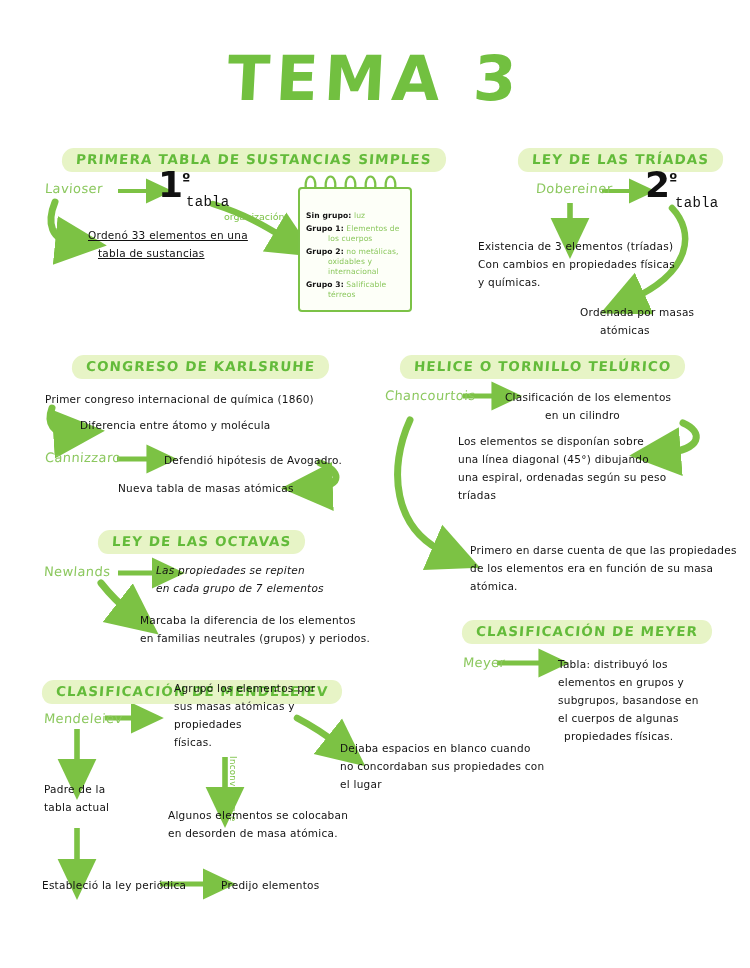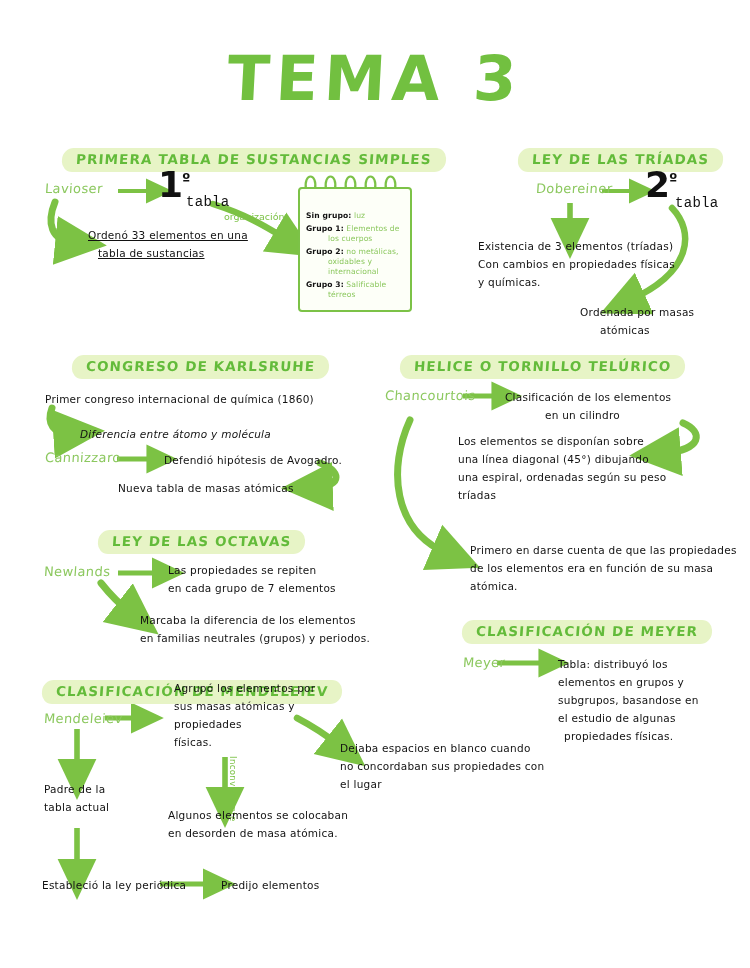--- a/index.html
+++ b/index.html
@@ -273,21 +273,21 @@
   </div>
   <div class="node body-text" style="left:568px; top:303px; width:170px;margin-left:12px;">
     <div>Ordenada por masas</div>
     <div style="padding-left:20px;">atómicas</div>
   </div>
 
   <div class="node" style="left:72px; top:355px;">
     <span class="section-head">CONGRESO DE KARLSRUHE</span>
   </div>
   <div class="node body-text" style="left:45px; top:390px; width:290px;">Primer congreso internacional de química (1860)</div>
-  <div class="node body-text" style="left:80px; top:425px; width:260px;font-style:italic;">Diferencia entre átomo y molécula</div>
+  <div class="node body-text" style="left:80px; top:416px; width:260px;">Diferencia entre átomo y molécula</div>
   <div class="node green-name" style="left:45px; top:450px;">Cannizzaro</div>
   <div class="node body-text" style="left:164px; top:451px; width:230px;">Defendió hipótesis de Avogadro.</div>
   <div class="node body-text" style="left:118px; top:479px; width:230px;">Nueva tabla de masas atómicas</div>
 
   <div class="node" style="left:400px; top:355px;">
     <span class="section-head">HELICE O TORNILLO TELÚRICO</span>
   </div>
   <div class="node green-name" style="left:385px; top:388px;">Chancourtois</div>
   <div class="node body-text" style="left:505px; top:388px; width:215px;">
     <div>Clasificación de los elementos</div>
@@ -302,38 +302,38 @@
   <div class="node body-text" style="left:470px; top:541px; width:268px;">
     <div>Primero en darse cuenta de que las propiedades</div>
     <div>de los elementos era en función de su masa</div>
     <div>atómica.</div>
   </div>
 
   <div class="node" style="left:98px; top:530px;">
     <span class="section-head">LEY DE LAS OCTAVAS</span>
   </div>
   <div class="node green-name" style="left:44px; top:564px;">Newlands</div>
-  <div class="node body-text" style="left:168px; top:561px; width:215px;">
+  <div class="node body-text" style="left:156px; top:561px; width:215px;font-style:italic;">
     <div>Las propiedades se repiten</div>
     <div>en cada grupo de 7 elementos</div>
   </div>
   <div class="node body-text" style="left:140px; top:611px; width:260px;">
     <div>Marcaba la diferencia de los elementos</div>
     <div>en familias neutrales (grupos) y periodos.</div>
   </div>
 
   <div class="node" style="left:462px; top:620px;">
     <span class="section-head">CLASIFICACIÓN DE MEYER</span>
   </div>
   <div class="node green-name" style="left:463px; top:655px;">Meyer</div>
   <div class="node body-text" style="left:558px; top:655px; width:150px;">
     <div>Tabla: distribuyó los</div>
     <div>elementos en grupos y</div>
     <div>subgrupos, basandose en</div>
-    <div>el estudio de algunas</div>
+    <div>el cuerpos de algunas</div>
     <div style="padding-left:6px;">propiedades físicas.</div>
   </div>
 
   <div class="node" style="left:42px; top:680px;">
     <span class="section-head">CLASIFICACIÓN DE MENDELEIEV</span>
   </div>
   <div class="node green-name" style="left:44px; top:711px;">Mendeleiev</div>
   <div class="node body-text" style="left:146px; top:679px; width:190px;margin-left:28px;">
     <div>Agrupó los elementos por</div>
     <div>sus masas atómicas y propiedades</div>

